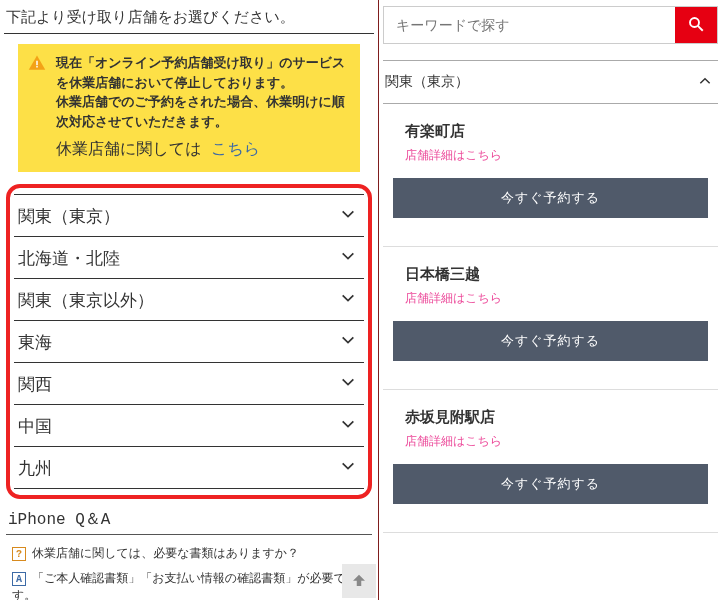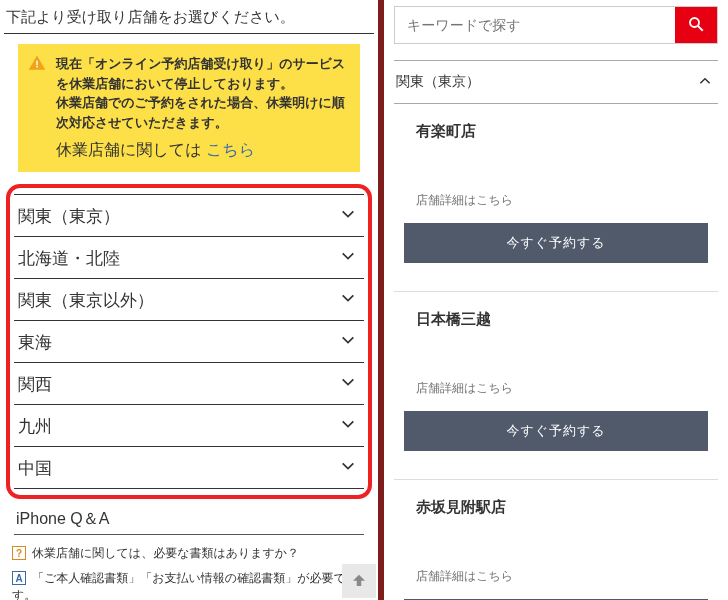--- a/index.html
+++ b/index.html
@@ -1,37 +1,37 @@
 <!DOCTYPE html>
 <html><head>
   <meta charset="utf-8">
   <style>
     * { box-sizing: border-box; margin: 0; padding: 0; }
     body { background: #f0f0f0; font-family: "Hiragino Sans", "Meiryo", sans-serif; font-size: 14px; color: #333; }
 
     .outer { display: flex; width: 728px; height: 600px; overflow: hidden; }
 
     .col { background: #fff; }
-    .col-left { width: 378px; padding: 4px 4px 0 4px; }
-    .col-right { width: 350px; border-left: 6px solid #7f1d1d; padding: 6px 10px 0 10px; }
+    .col-left { width: 378px; padding: 4px 4px 0 4px; font-family: Liberation Mono, monospace; }
+    .col-right { width: 350px; border-left: 1px solid #7f1d1d; padding: 6px 10px 0 4px; }
 
     .instruction { border-bottom: 1px solid #333; padding: 4px 2px 6px; font-size: 15px; }
 
     .notice { background: #fde047; margin: 10px 14px 12px; padding: 10px 12px 10px 38px; position: relative; font-size: 13px; line-height: 1.5; }
     .notice-icon { position: absolute; left: 10px; top: 10px; }
     .notice-icon svg { width: 18px; height: 18px; }
     .notice-link-row { font-size: 16px; margin-top: 6px; }
     .notice-link { color: #3c6aa6; }
 
     .highlight-box { border: 4px solid #e22; border-radius: 14px; padding: 6px 4px 6px 4px; margin: 0 2px 8px 2px; }
     .region-row { display:flex; justify-content:space-between; align-items:center; padding: 10px 8px 8px 4px; border-bottom: 1px solid #333; font-size: 17px; cursor:pointer; }
     .region-row:first-child { border-top: 1px solid #333; }
     .chevron svg { width: 16px; height: 16px; }
 
-    .qa-title { border-bottom: 1px solid #555; font-size: 16px; padding: 2px 2px 4px; margin: 0 10px 10px; }
+    .qa-title { border-bottom: 1px solid #555; font-size: 16px; padding: 2px 2px 4px; margin: 0 2px 10px; }
 
     .qa-q, .qa-a { font-size: 12px; margin: 8px 8px 6px 8px; }
     .qa-mark { display:inline-block; width:14px; height:14px; border:1px solid; font-size:10px; line-height:13px; text-align:center; margin-right:6px; font-weight:bold; }
     .qa-mark-q { border-color:#d78a1e; color:#d78a1e; }
     .qa-mark-a { border-color:#3c6aa6; color:#3c6aa6; }
 
     .scroll-top { position:absolute; right: 352px; bottom: 2px; width: 34px; height: 34px; background: #e8e8e8; display:flex; align-items:center; justify-content:center; }
     .scroll-top svg { width:18px; height:18px; fill:#888; }
 
     
@@ -39,21 +39,21 @@
     .search-input { flex:1; border:none; padding: 10px 12px; font-size: 14px; color:#999; outline:none; }
     .search-btn { width: 42px; background:#e60012; border:none; display:flex; align-items:center; justify-content:center; cursor:pointer; }
     .search-btn svg { width:18px; height:18px; fill:#fff; }
 
     .col-right hr.sep { border:none; border-top:1px solid #aaa; margin-bottom: 0; }
     .region-open { display:flex; justify-content:space-between; align-items:center; padding: 12px 6px 12px 2px; border-bottom:1px solid #aaa; font-size:14px; cursor:pointer; }
     .chev-up svg { width:14px; height:14px; }
 
     .store-block { border-bottom: 1px solid #ddd; padding-bottom: 28px; }
     .store-name { font-size: 15px; font-weight: 600; padding: 18px 6px 6px 22px; }
-    .store-link { color:#737373; font-size: 12px; padding: 0 0 10px 22px; cursor:pointer;margin-top:45px; }
+    .store-link { color:#ec4899; font-size: 12px; padding: 0 0 10px 22px; cursor:pointer; }
     .reserve-btn { display:block; margin: 4px 10px 0 10px; background:#505a6a; color:#ffffff; text-align:center; padding: 11px 0; letter-spacing:1px; font-size:13px; border:none; width: calc(100% - 20px); cursor:pointer; }
 
     .outer { position: relative; }
   </style>
 </head>
 <body>
 
 <div class="outer">
 
   <div class="col col-left">
@@ -100,27 +100,27 @@
               <path d="M4 8 12 16 20 8" fill="none" stroke="#333" stroke-width="2.5"></path>
             </svg></span>
         </div>
         <div class="region-row">
           <span>関西</span>
           <span class="chevron"><svg viewBox="0 0 24 24">
               <path d="M4 8 12 16 20 8" fill="none" stroke="#333" stroke-width="2.5"></path>
             </svg></span>
         </div>
         <div class="region-row">
-          <span>九州</span>
+          <span>中国</span>
           <span class="chevron"><svg viewBox="0 0 24 24">
               <path d="M4 8 12 16 20 8" fill="none" stroke="#333" stroke-width="2.5"></path>
             </svg></span>
         </div>
         <div class="region-row">
-          <span>中国</span>
+          <span>九州</span>
           <span class="chevron"><svg viewBox="0 0 24 24">
               <path d="M4 8 12 16 20 8" fill="none" stroke="#333" stroke-width="2.5"></path>
             </svg></span>
         </div>
       </div>
 
     <div class="qa-title">iPhone Q＆A</div>
 
     <div class="qa-q">
       <span class="qa-mark qa-mark-q">?</span><span>休業店舗に関しては、必要な書類はありますか？</span>

